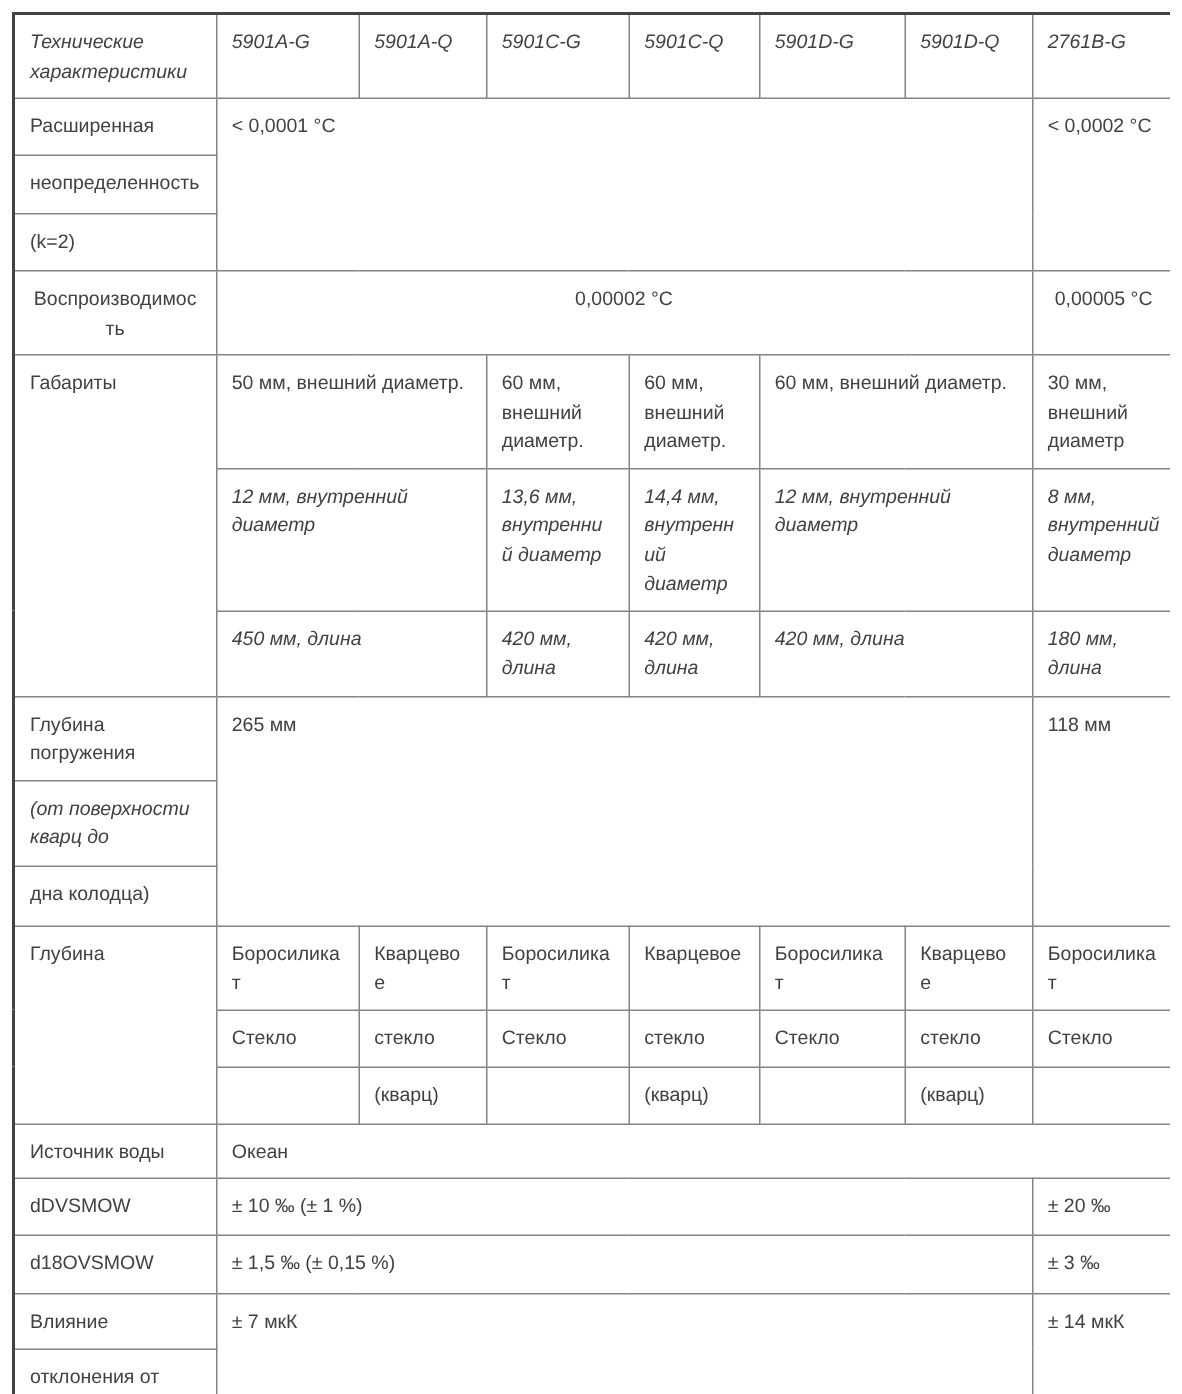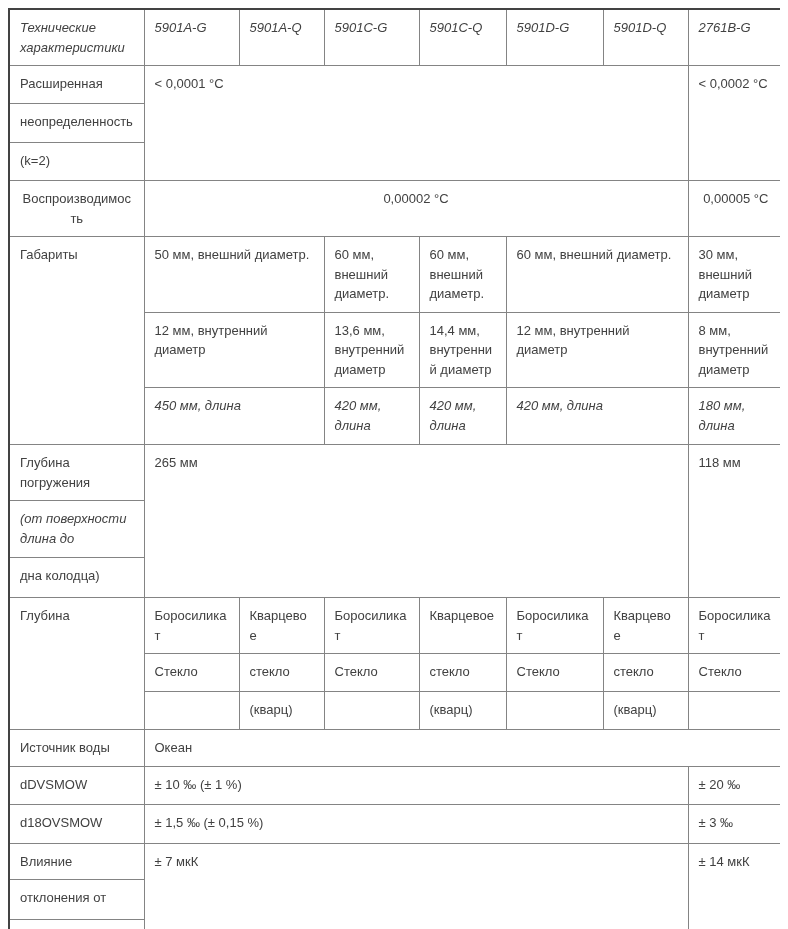--- a/index.html
+++ b/index.html
@@ -27,21 +27,21 @@
     font-weight: 400;
     overflow-wrap: break-word;
     background: #ffffff;
   }
   
   tr.rh52 { height: 52px; font-style: italic; }
   tr.rh38 { height: 38px; }
   tr.rh39 { height: 39px; }
   tr.rh42 { height: 42px; text-align: center; }
   tr.rh72 { height: 72px; }
-  tr.rh75 { height: 75px; }
+  tr.rh75 { height: 75px; font-style: italic; }
   tr.rh57 { height: 57px; font-style: italic; }
   tr.rh53 { height: 53px; padding-left: 22px; }
   tr.rh40 { height: 40px; }
   tr.rh36 { height: 36px; }
   tr.rh35 { height: 35px; }
 </style>
 </head>
 <body>
 
 <table class="specs">
@@ -110,21 +110,21 @@
     <td colspan="2">420 мм, длина</td>
     <td>180 мм, длина</td>
   </tr>
 
   <tr class="rh53">
     <td>Глубина погружения</td>
     <td colspan="6" rowspan="3">265 мм</td>
     <td rowspan="3">118 мм</td>
   </tr>
   <tr class="rh57">
-    <td>(от поверхности длина до</td>
+    <td>(от поверхности кварц до</td>
   </tr>
   <tr class="rh40">
     <td>дна колодца)</td>
   </tr>
 
   <tr class="rh38">
     <td rowspan="3">Глубина</td>
     <td>Боросиликат</td>
     <td>Кварцевое</td>
     <td>Боросиликат</td>

